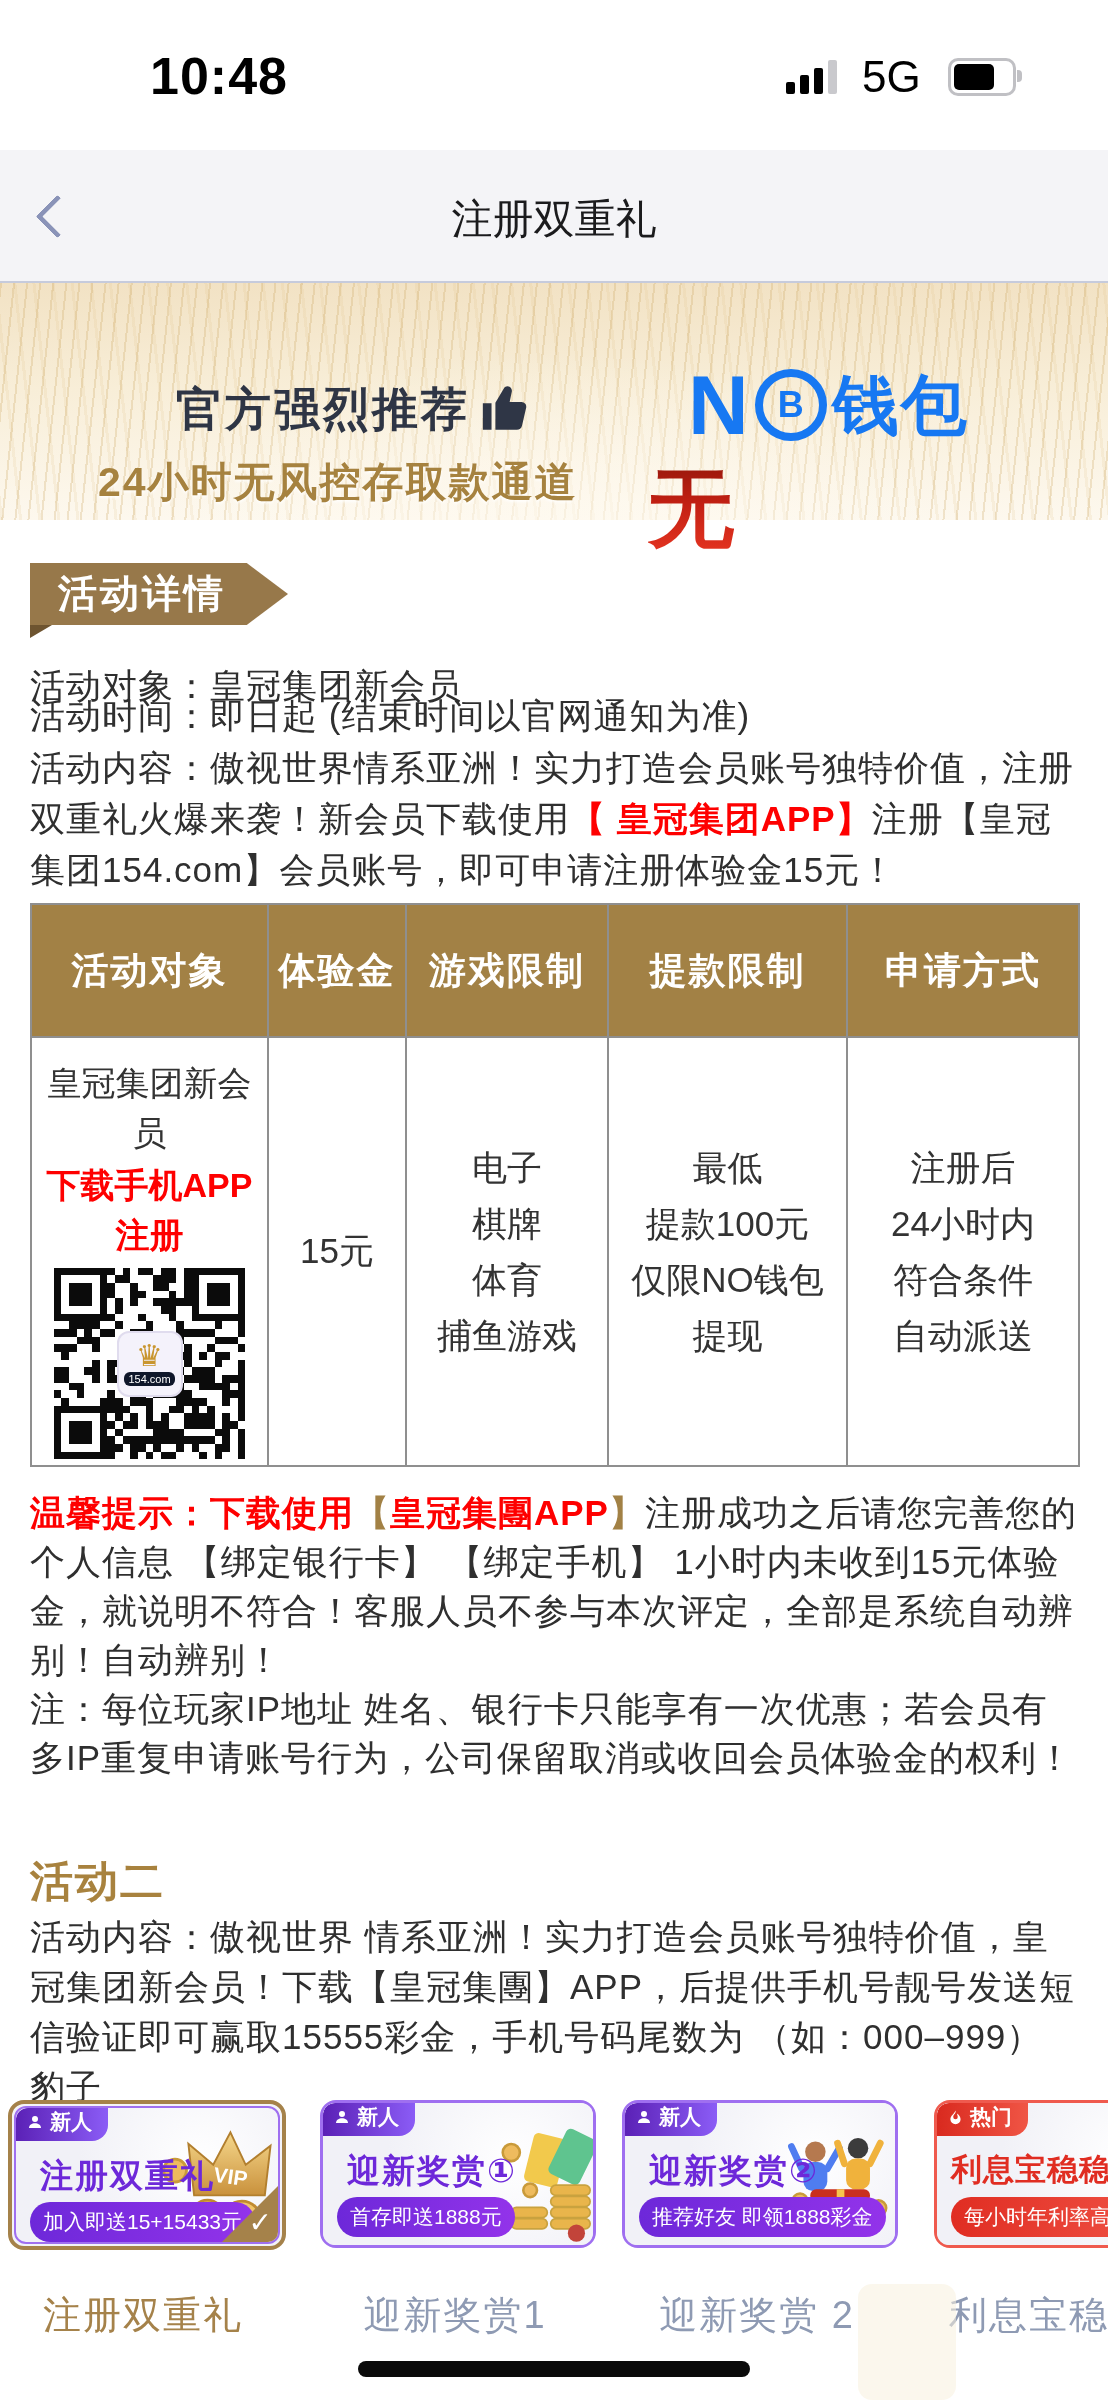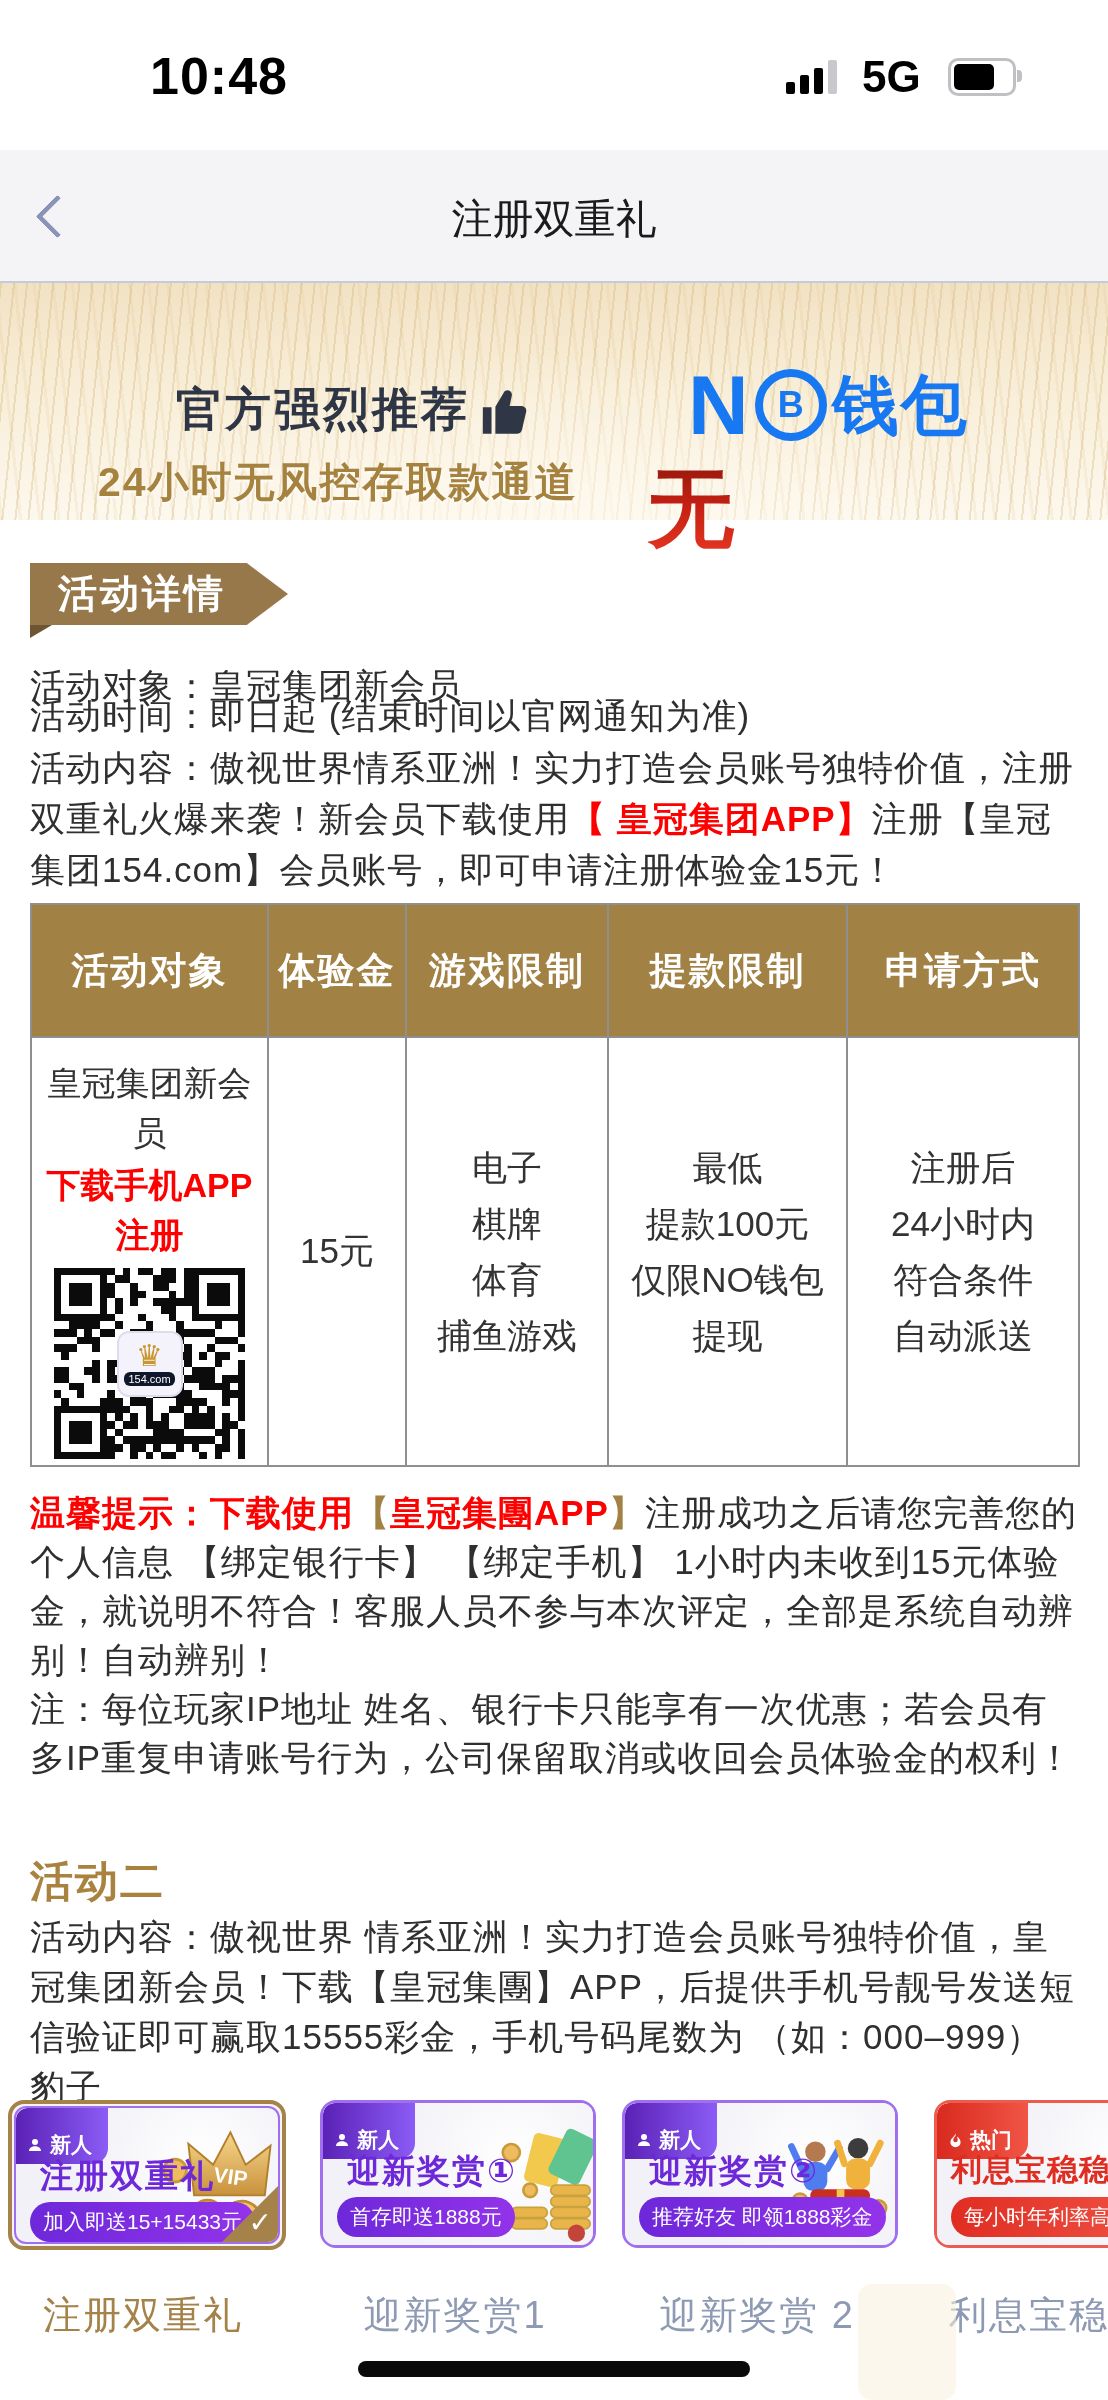--- a/index.html
+++ b/index.html
@@ -7,39 +7,39 @@
   .abs{position:absolute;}
   #phone{position:relative;width:1108px;height:2400px;background:#fff;overflow:hidden;}
 
   
   #statusbar{top:0;left:0;width:1108px;height:150px;background:#fff;}
   .time{left:150px;top:46px;font-size:52px;font-weight:bold;color:#000;letter-spacing:1px;}
   .sig{left:786px;top:60px;display:flex;align-items:flex-end;gap:5px;height:34px;}
   .sig i{display:block;width:9px;background:#000;border-radius:2px;}
   .sig i:nth-child(1){height:12px}.sig i:nth-child(2){height:19px}
   .sig i:nth-child(3){height:26px}.sig i:nth-child(4){height:34px;background:#c9c9cd}
-  .net{left:862px;top:52px;font-size:44px;font-weight:bold;color:#000;}
+  .net{left:862px;top:52px;font-size:44px;font-weight:normal;color:#000;}
   .batt{left:948px;top:58px;width:62px;height:32px;border:3px solid #c0c0c4;border-radius:10px;}
   .batt i{position:absolute;left:3px;top:3px;bottom:3px;width:40px;background:#000;border-radius:5px;}
   .batt::after{content:'';position:absolute;right:-9px;top:9px;width:5px;height:12px;background:#c0c0c4;border-radius:0 4px 4px 0;}
 
   
   #nav{top:150px;left:0;width:1108px;height:131px;background:#f4f4f7;border-bottom:2px solid #c6cbdc;}
   #back{left:22px;top:36px;width:60px;height:60px;display:flex;align-items:center;justify-content:center;cursor:pointer;}
   .chev{width:26px;height:26px;border-left:5px solid #8a93b8;border-bottom:5px solid #8a93b8;transform:rotate(45deg);border-radius:3px;margin-left:10px;}
   #navtitle{left:0;top:42px;width:1108px;text-align:center;font-size:41px;color:#1b1b1d;}
 
   
   #banner{top:283px;left:0;width:1108px;height:237px;overflow:visible;
     background:
      radial-gradient(ellipse at 50% 130%, rgba(255,250,240,.9) 0%, rgba(255,250,240,0) 55%),
      repeating-linear-gradient(96deg, rgba(201,163,92,.26) 0 2px, rgba(255,252,245,0) 2px 13px),
      repeating-linear-gradient(84deg, rgba(222,190,130,.16) 0 3px, rgba(255,255,255,0) 3px 19px),
      linear-gradient(180deg,#f2e2c4 0%,#f8eed8 45%,#fdf8ee 100%);}
-  .bn-head{left:176px;top:96px;font-size:46px;font-weight:bold;color:#2e3545;letter-spacing:3px;display:flex;align-items:flex-end;gap:8px;}
+  .bn-head{left:176px;top:96px;font-size:46px;font-weight:bold;color:#2e3545;letter-spacing:3px;display:flex;align-items:flex-start;gap:8px;}
   .bn-sub{left:98px;top:172px;font-size:41px;font-weight:bold;color:#a6823f;letter-spacing:2px;
     text-shadow:0 2px 3px rgba(255,255,255,.9);}
   .bn-wallet{left:688px;top:80px;display:flex;align-items:center;gap:6px;color:#1778f2;font-weight:bold;}
   .bn-wallet .n{font-size:84px;line-height:84px;}
   .coin-b{width:56px;height:56px;border:8px solid #1778f2;border-radius:50%;display:flex;align-items:center;justify-content:center;font-size:36px;font-weight:bold;color:#1778f2;}
   .bn-wallet .w{font-size:66px;line-height:70px;letter-spacing:2px;}
   .bn-wu{left:648px;top:168px;font-size:86px;font-weight:bold;
     background:linear-gradient(180deg,#8c1509 0%,#c22013 45%,#ee3a25 100%);
     -webkit-background-clip:text;background-clip:text;color:transparent;}
 
@@ -87,21 +87,21 @@
   
   .card{top:2100px;width:270px;height:142px;background:#f3f3f8;border:3px solid #9f6ff0;border-radius:16px;cursor:pointer;}
   .card-inner{position:absolute;inset:0;border-radius:12px;overflow:hidden;
     background:radial-gradient(circle at 70% 40%, #ffffff 0%, #f1f1f7 60%);}
   .card--gold{border:4px solid #a5824a;}
   .card--gold .card-inner{border:2px solid #9f6ff0;inset:2px;}
   .card--red{border-color:#ef5a4e;}
   #card1{left:8px;}#card2{left:320px;}#card3{left:622px;}#card4{left:934px;}
   .badge-tag{position:absolute;top:0;left:0;display:flex;align-items:center;gap:6px;
     background:linear-gradient(90deg,#5b21b6,#8b5cf6);color:#fff;font-size:21px;font-weight:bold;
-    padding:23px 16px 5px 10px;border-radius:12px 0 16px 0;z-index:3;}
+    padding:0 16px 5px 10px;border-radius:12px 0 16px 0;z-index:3;}
   .card--red .badge-tag{background:linear-gradient(90deg,#d92a1f,#f05545);}
   .card-title{position:absolute;left:24px;top:46px;font-size:33px;font-weight:bold;color:#6d28d9;letter-spacing:2px;z-index:3;}
   .card--red .card-title{color:#e02d22;left:14px;font-size:31px;letter-spacing:1px;}
   .card-pill{position:absolute;left:14px;top:94px;background:linear-gradient(90deg,#6d28d9,#9333ea);
     color:#fff;font-size:21px;font-weight:normal;padding:6px 13px;border-radius:20px;white-space:nowrap;z-index:3;}
   .card--red .card-pill{background:linear-gradient(90deg,#e02d22,#f2574a);}
   .card-illo{position:absolute;right:-4px;bottom:-2px;z-index:2;}
   .corner{position:absolute;right:-1px;bottom:-1px;width:58px;height:58px;background:#a5824a;
     clip-path:polygon(100% 0,100% 100%,0 100%);z-index:4;}
   .corner span{position:absolute;right:7px;bottom:4px;color:#fff;font-size:28px;font-weight:bold;}

